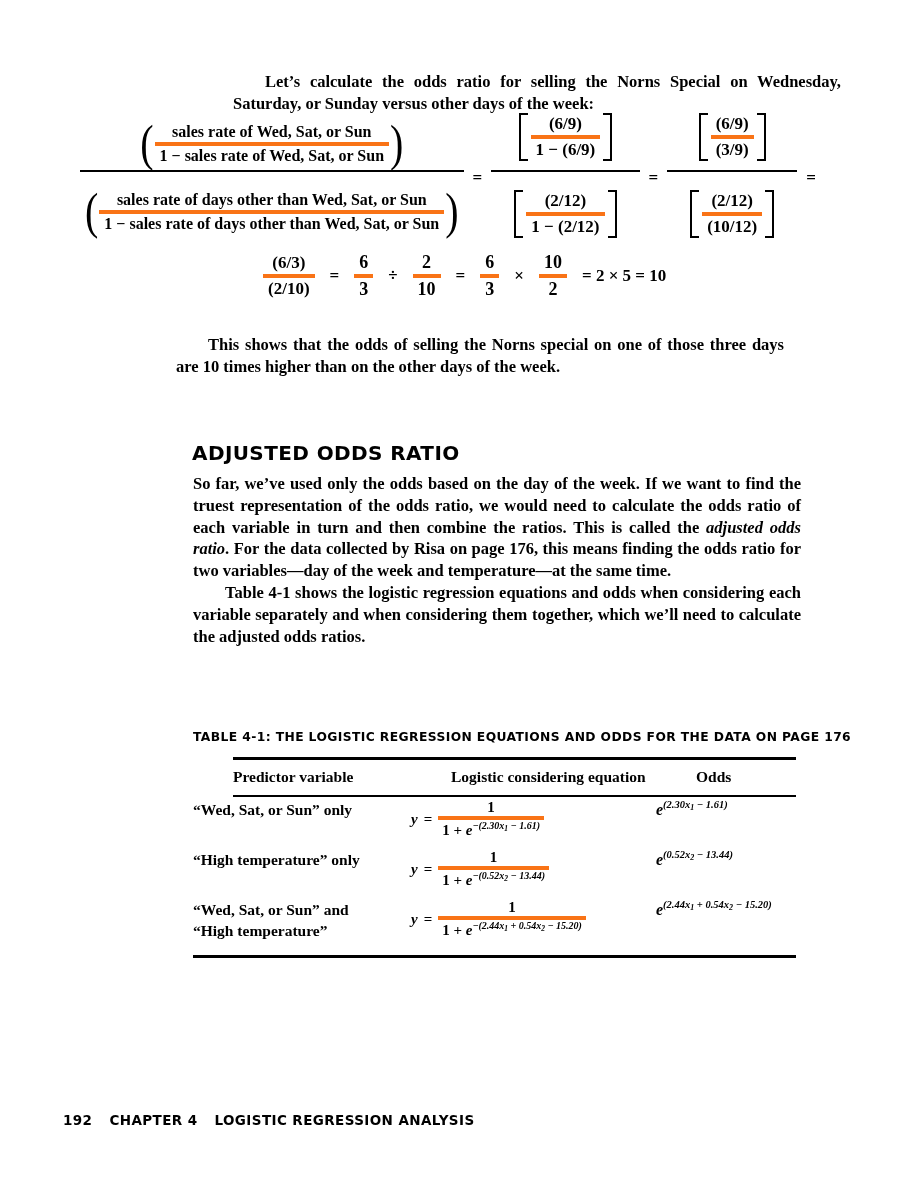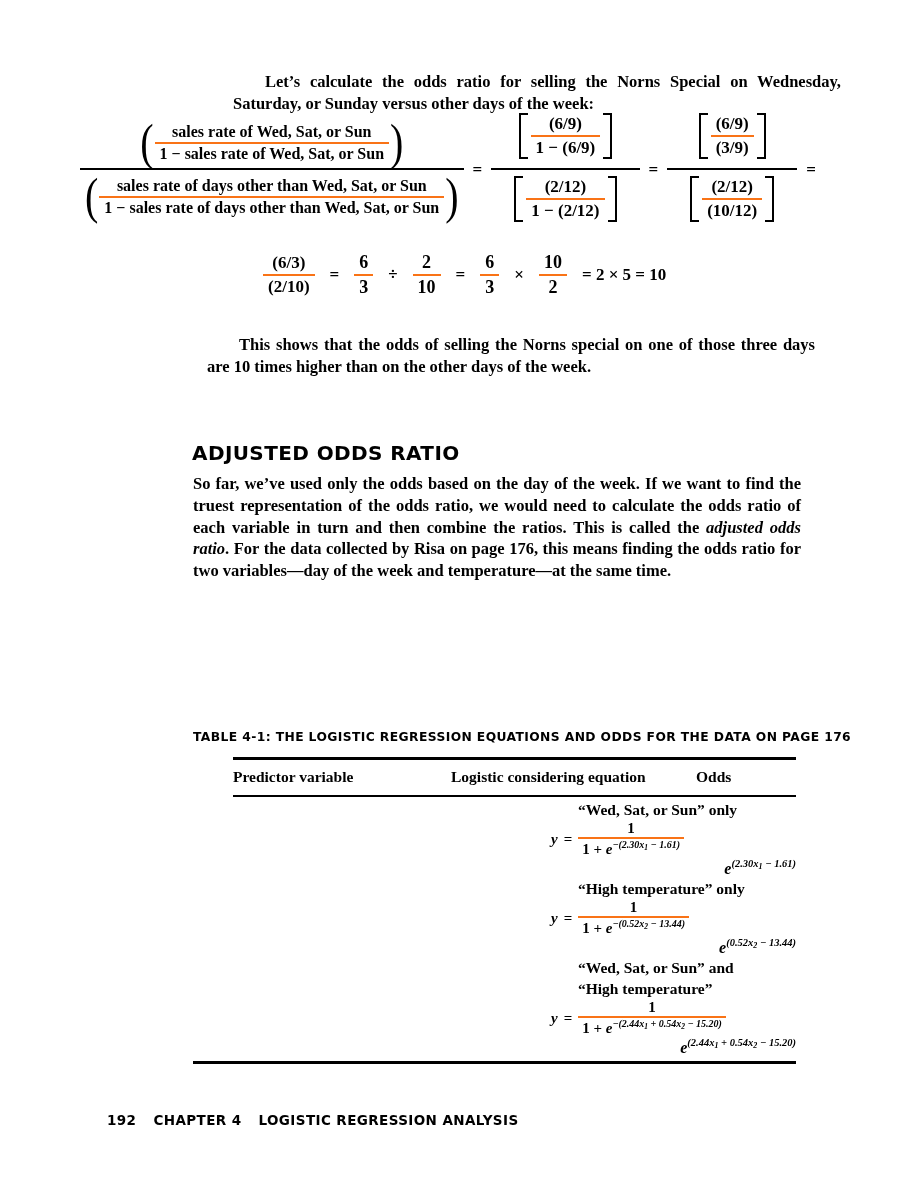--- a/index.html
+++ b/index.html
@@ -26,26 +26,26 @@
   .indent{text-indent:32px;}
   .ital{font-style:italic;}
   
   .comic{
     font-family:"DejaVu Sans",sans-serif;
     font-weight:700;
     letter-spacing:.4px;
   }
   .section-heading{position:absolute;left:192px;top:441px;font-size:20px;}
   .table-caption{position:absolute;left:193px;top:730px;font-size:12.3px;white-space:nowrap;}
-  .footer{position:absolute;left:63px;top:1112px;font-size:13.5px;display:flex;gap:17px;margin-left:44px;}
+  .footer{position:absolute;left:63px;top:1112px;font-size:13.5px;display:flex;gap:17px;}
   
   .frac{display:inline-block;text-align:center;vertical-align:middle;}
   .frac .fnum,.frac .fden{display:block;padding:1px 5px;}
-  .frac .fden{border-top:2px solid #f97316;}
-  .outer > .fden{border-top:2.5px solid #000;padding-top:6px;}
+  .frac .fden{border-top:4px solid #f97316;}
+  .outer > .fden{border-top:2.5px solid #000;padding-top:18px;}
   .outer > .fnum{padding-bottom:4px;}
   
   .pwrap{display:inline-flex;align-items:center;}
   .pwrap::before,.pwrap::after{
     font-family:"Liberation Serif",serif;
     font-weight:400;font-size:40px;line-height:.9;
     display:inline-block;transform:scaleY(1.25);
   }
   .pwrap::before{content:"(";margin-right:1px;}
   .pwrap::after{content:")";margin-left:1px;}
@@ -64,21 +64,21 @@
   .op{font-size:17px;}
   
   .table{position:absolute;left:193px;top:757px;width:603px;}
   .thead{
     display:flex;align-items:center;
     border-top:3px solid #000;border-bottom:2px solid #000;
     padding:8px 0 9px 0;
     font-size:15.5px;font-weight:700;margin-left:40px;
   }
   .tbody{border-bottom:3px solid #000;padding:2px 0 4px 0;}
-  .trow{display:flex;align-items:flex-end;min-height:50px;flex-direction:column;}
+  .trow{display:flex;align-items:flex-start;min-height:50px;}
   .trow.tall{min-height:52px;}
   .c1{width:218px;}
   .c2{width:245px;}
   .c3{flex:1;}
   .pred{font-size:15.5px;font-weight:700;line-height:21px;}
   .meq{font-size:15px;font-weight:700;display:inline-flex;align-items:center;gap:6px;}
   .meq .frac .fnum,.meq .frac .fden{padding:0 4px;}
   .var{font-style:italic;}
   .e-sup{font-size:10px;vertical-align:6px;font-style:italic;}
   .e-sup sub{font-size:7.5px;vertical-align:-2px;font-style:italic;}
@@ -190,28 +190,29 @@
       <span class="fden">3</span>
     </span>
     <span class="op">×</span>
     <span class="frac smallf">
       <span class="fnum">10</span>
       <span class="fden">2</span>
     </span>
     <span class="op">= 2 × 5 = 10</span>
   </div>
 
-  <div class="para" style="left:207px;top:334px;">
+  <div class="para" style="left:176px;top:334px;">
     <p class="indent">This shows that the odds of selling the Norns special on one of those three days are 10 times higher than on the other days of the week.</p>
   </div>
 
   <div class="comic section-heading">ADJUSTED ODDS RATIO</div>
 
   <div class="para" style="left:193px;top:473px;">
     <p><span>So far, we’ve used only the odds based on the day of the week. If we want to find the truest representation of the odds ratio, we would need to calculate the odds ratio of each variable in turn and then combine the ratios. This is called the </span><span class="ital">adjusted odds ratio</span><span>. For the data collected by Risa on page 176, this means finding the odds ratio for two variables—day of the week and temperature—at the same time.</span></p>
+    <p class="indent">Table 4-1 shows the logistic regression equations and odds when considering each variable separately and when considering them together, which we’ll need to calculate the adjusted odds ratios.</p>
   </div>
 
   <div class="comic table-caption">TABLE 4-1: THE LOGISTIC REGRESSION EQUATIONS AND ODDS FOR THE DATA ON PAGE 176</div>
 
   <div class="table">
     <div class="thead">
       <span class="c1">Predictor variable</span>
       <span class="c2">Logistic considering equation</span>
       <span class="c3">Odds</span>
     </div>

